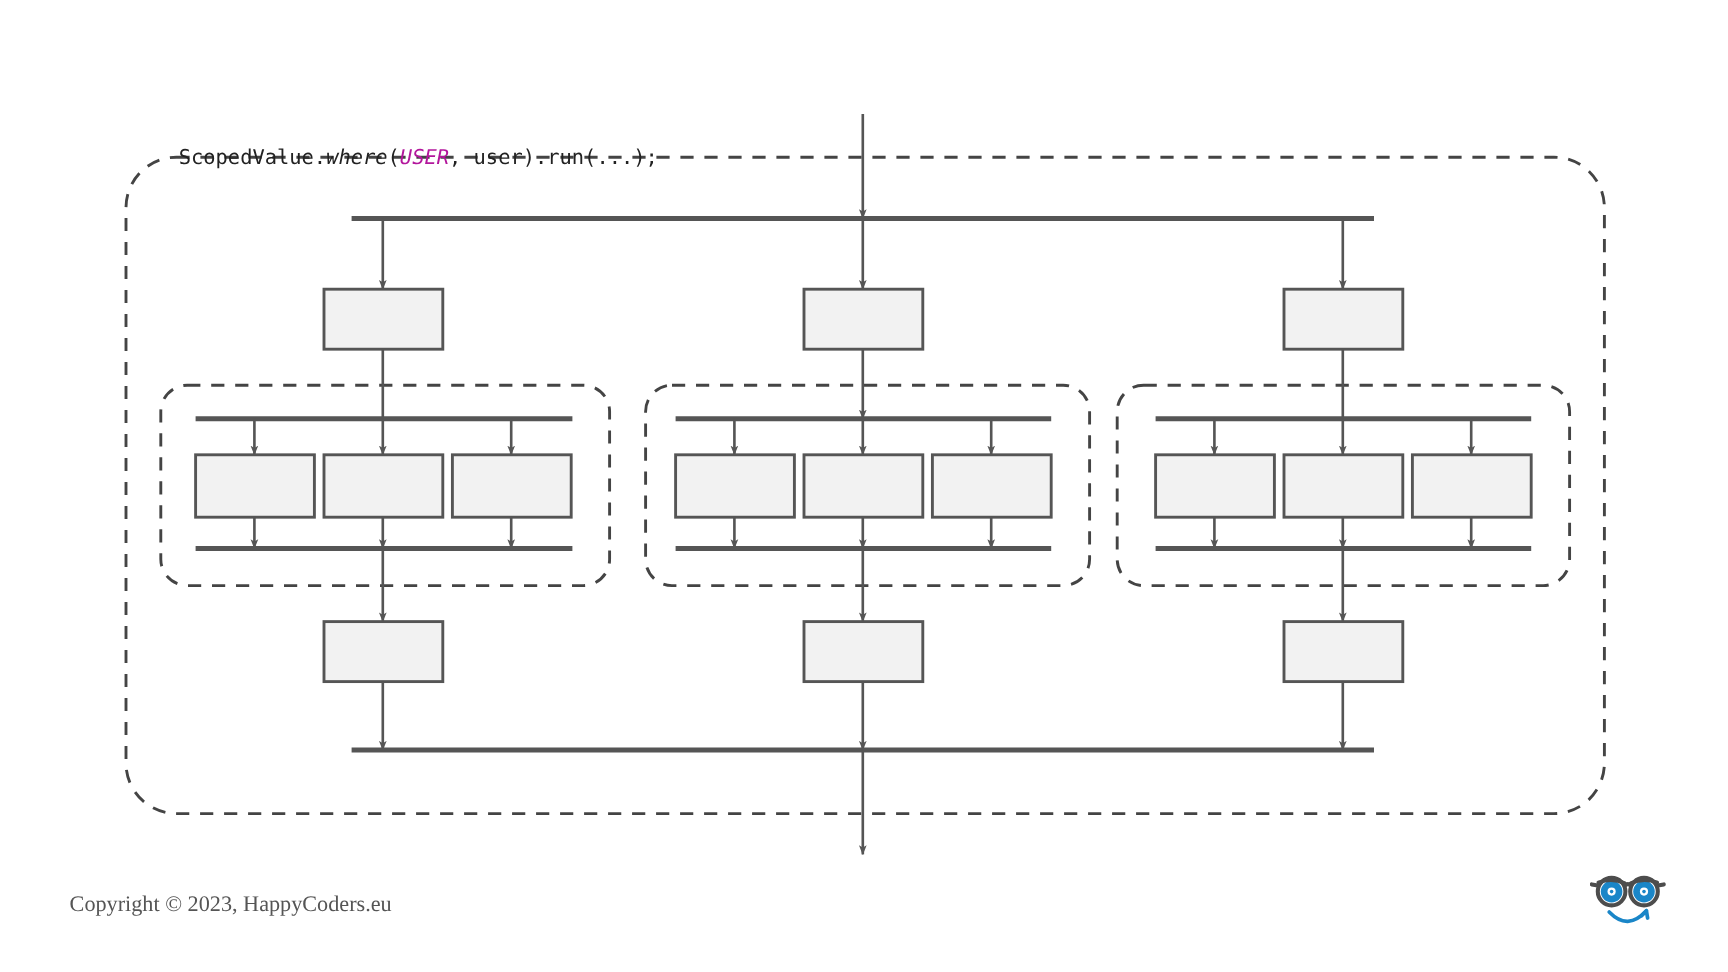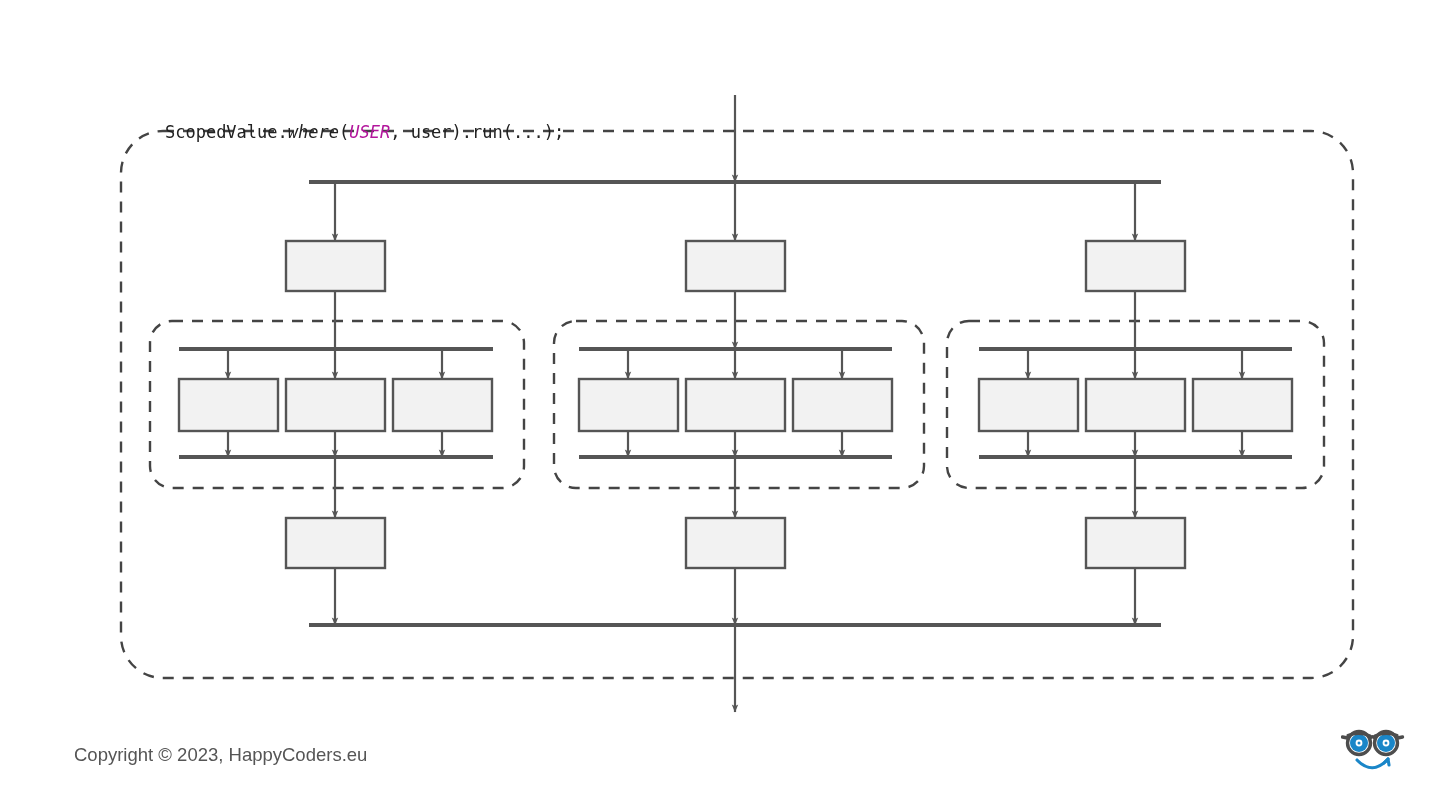--- a/index.html
+++ b/index.html
@@ -9,21 +9,21 @@
   }
   body {
     width: 1440px;
     height: 810px;
     position: relative;
     font-family: "Liberation Sans", sans-serif;
     overflow: hidden;
   }
   #stage {
     position: absolute;
-    left: 16px; top: 0;
+    left: 0; top: 0;
     width: 1264px;
     height: 810px;
   }
   .code-label {
     position: absolute;
     left: 108px;
     top: 102px;
     font-family: "DejaVu Sans Mono", "Liberation Mono", monospace;
     font-size: 17px;
     color: #222222;
@@ -37,21 +37,21 @@
   .code-label .const {
     font-style: italic;
     color: #b3169c;
   }
   .footer-copyright {
     position: absolute;
     left: 58px;
     top: 744px;
     font-size: 18.5px;
     color: #555555;
-    font-family: Liberation Sans, sans-serif;
+    font-family: Liberation Serif, serif;
   }
   .logo {
     position: absolute;
     left: 1325px;
     top: 726px;
     width: 64px;
     height: 52px;
   }
   svg { display: block; }
 </style>

